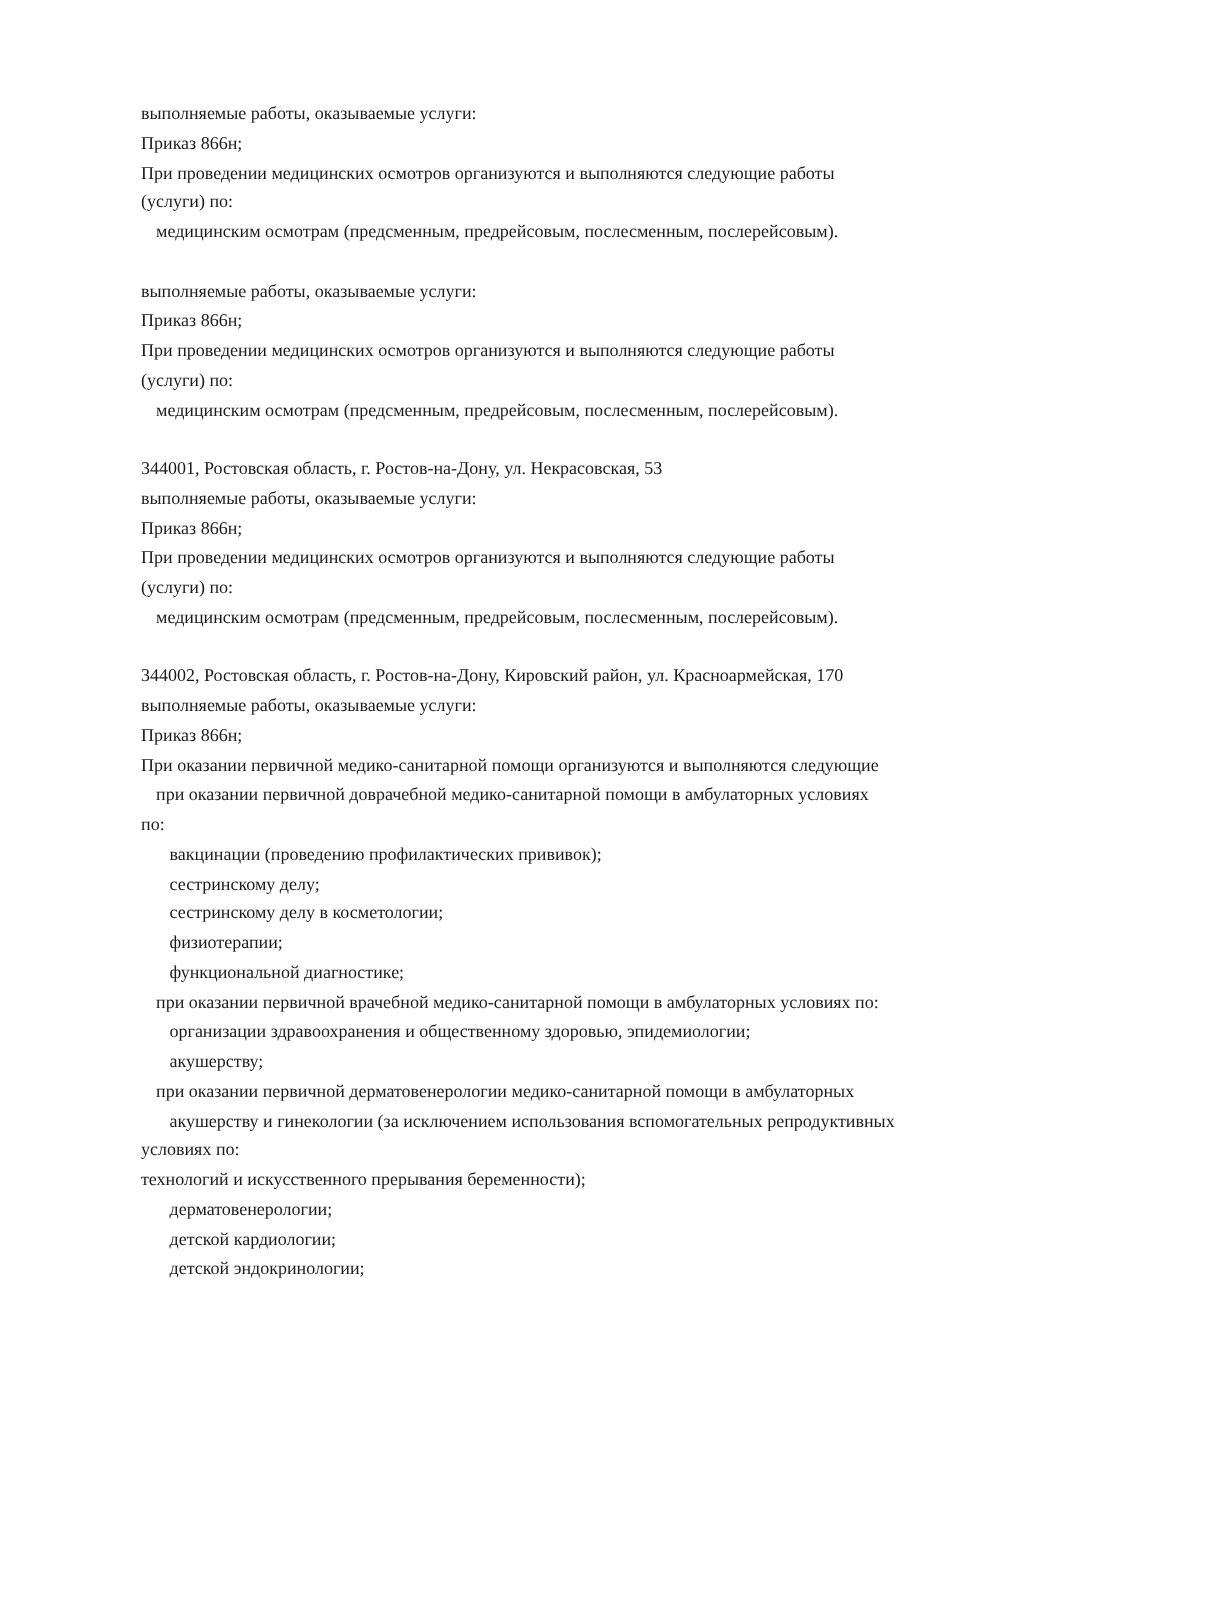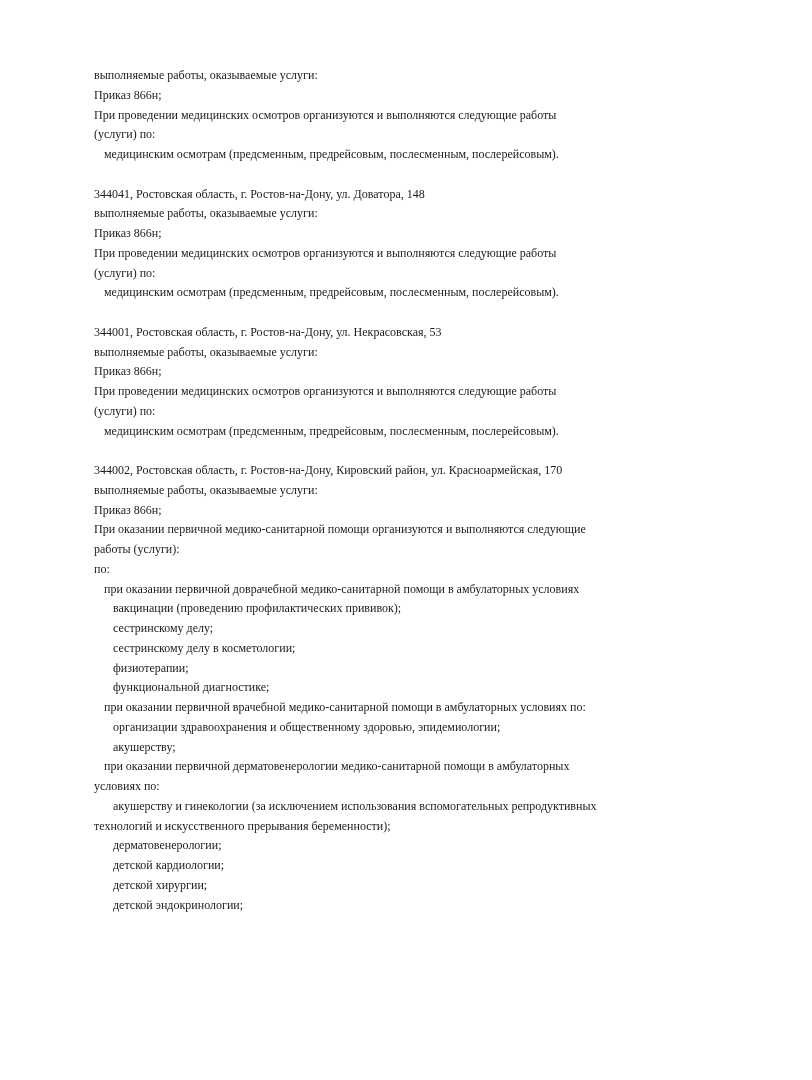--- a/index.html
+++ b/index.html
@@ -45,54 +45,51 @@
 <div class="page">
   <div class="doc-text">
       <div class="block">
         <div class="line indent-0">выполняемые работы, оказываемые услуги:</div>
         <div class="line indent-0">Приказ 866н;</div>
         <div class="line indent-0">При проведении медицинских осмотров организуются и выполняются следующие работы</div>
         <div class="line indent-0">(услуги) по:</div>
         <div class="line indent-1">медицинским осмотрам (предсменным, предрейсовым, послесменным, послерейсовым).</div>
       </div>
       <div class="block">
-        <div class="line indent-0">344041, Ростовская область, г. Ростов-на-Дону, ул. Доватора, 148</div>
         <div class="line indent-0">выполняемые работы, оказываемые услуги:</div>
         <div class="line indent-0">Приказ 866н;</div>
         <div class="line indent-0">При проведении медицинских осмотров организуются и выполняются следующие работы</div>
         <div class="line indent-0">(услуги) по:</div>
         <div class="line indent-1">медицинским осмотрам (предсменным, предрейсовым, послесменным, послерейсовым).</div>
       </div>
       <div class="block">
         <div class="line indent-0">344001, Ростовская область, г. Ростов-на-Дону, ул. Некрасовская, 53</div>
         <div class="line indent-0">выполняемые работы, оказываемые услуги:</div>
         <div class="line indent-0">Приказ 866н;</div>
         <div class="line indent-0">При проведении медицинских осмотров организуются и выполняются следующие работы</div>
         <div class="line indent-0">(услуги) по:</div>
         <div class="line indent-1">медицинским осмотрам (предсменным, предрейсовым, послесменным, послерейсовым).</div>
       </div>
       <div class="block">
         <div class="line indent-0">344002, Ростовская область, г. Ростов-на-Дону, Кировский район, ул. Красноармейская, 170</div>
         <div class="line indent-0">выполняемые работы, оказываемые услуги:</div>
         <div class="line indent-0">Приказ 866н;</div>
         <div class="line indent-0">При оказании первичной медико-санитарной помощи организуются и выполняются следующие</div>
-        <div class="line indent-0">работы (услуги):</div>
+        <div class="line indent-1">при оказании первичной доврачебной медико-санитарной помощи в амбулаторных условиях</div>
         <div class="line indent-0">по:</div>
-        <div class="line indent-1">при оказании первичной доврачебной медико-санитарной помощи в амбулаторных условиях</div>
         <div class="line indent-2">вакцинации (проведению профилактических прививок);</div>
         <div class="line indent-2">сестринскому делу;</div>
         <div class="line indent-2">сестринскому делу в косметологии;</div>
         <div class="line indent-2">физиотерапии;</div>
         <div class="line indent-2">функциональной диагностике;</div>
         <div class="line indent-1">при оказании первичной врачебной медико-санитарной помощи в амбулаторных условиях по:</div>
         <div class="line indent-2">организации здравоохранения и общественному здоровью, эпидемиологии;</div>
         <div class="line indent-2">акушерству;</div>
         <div class="line indent-1">при оказании первичной дерматовенерологии медико-санитарной помощи в амбулаторных</div>
+        <div class="line indent-2">акушерству и гинекологии (за исключением использования вспомогательных репродуктивных</div>
         <div class="line indent-0">условиях по:</div>
-        <div class="line indent-2">акушерству и гинекологии (за исключением использования вспомогательных репродуктивных</div>
         <div class="line indent-0">технологий и искусственного прерывания беременности);</div>
         <div class="line indent-2">дерматовенерологии;</div>
         <div class="line indent-2">детской кардиологии;</div>
-        <div class="line indent-2">детской хирургии;</div>
         <div class="line indent-2">детской эндокринологии;</div>
       </div>
     </div>
 </div>
 
 </body></html>

